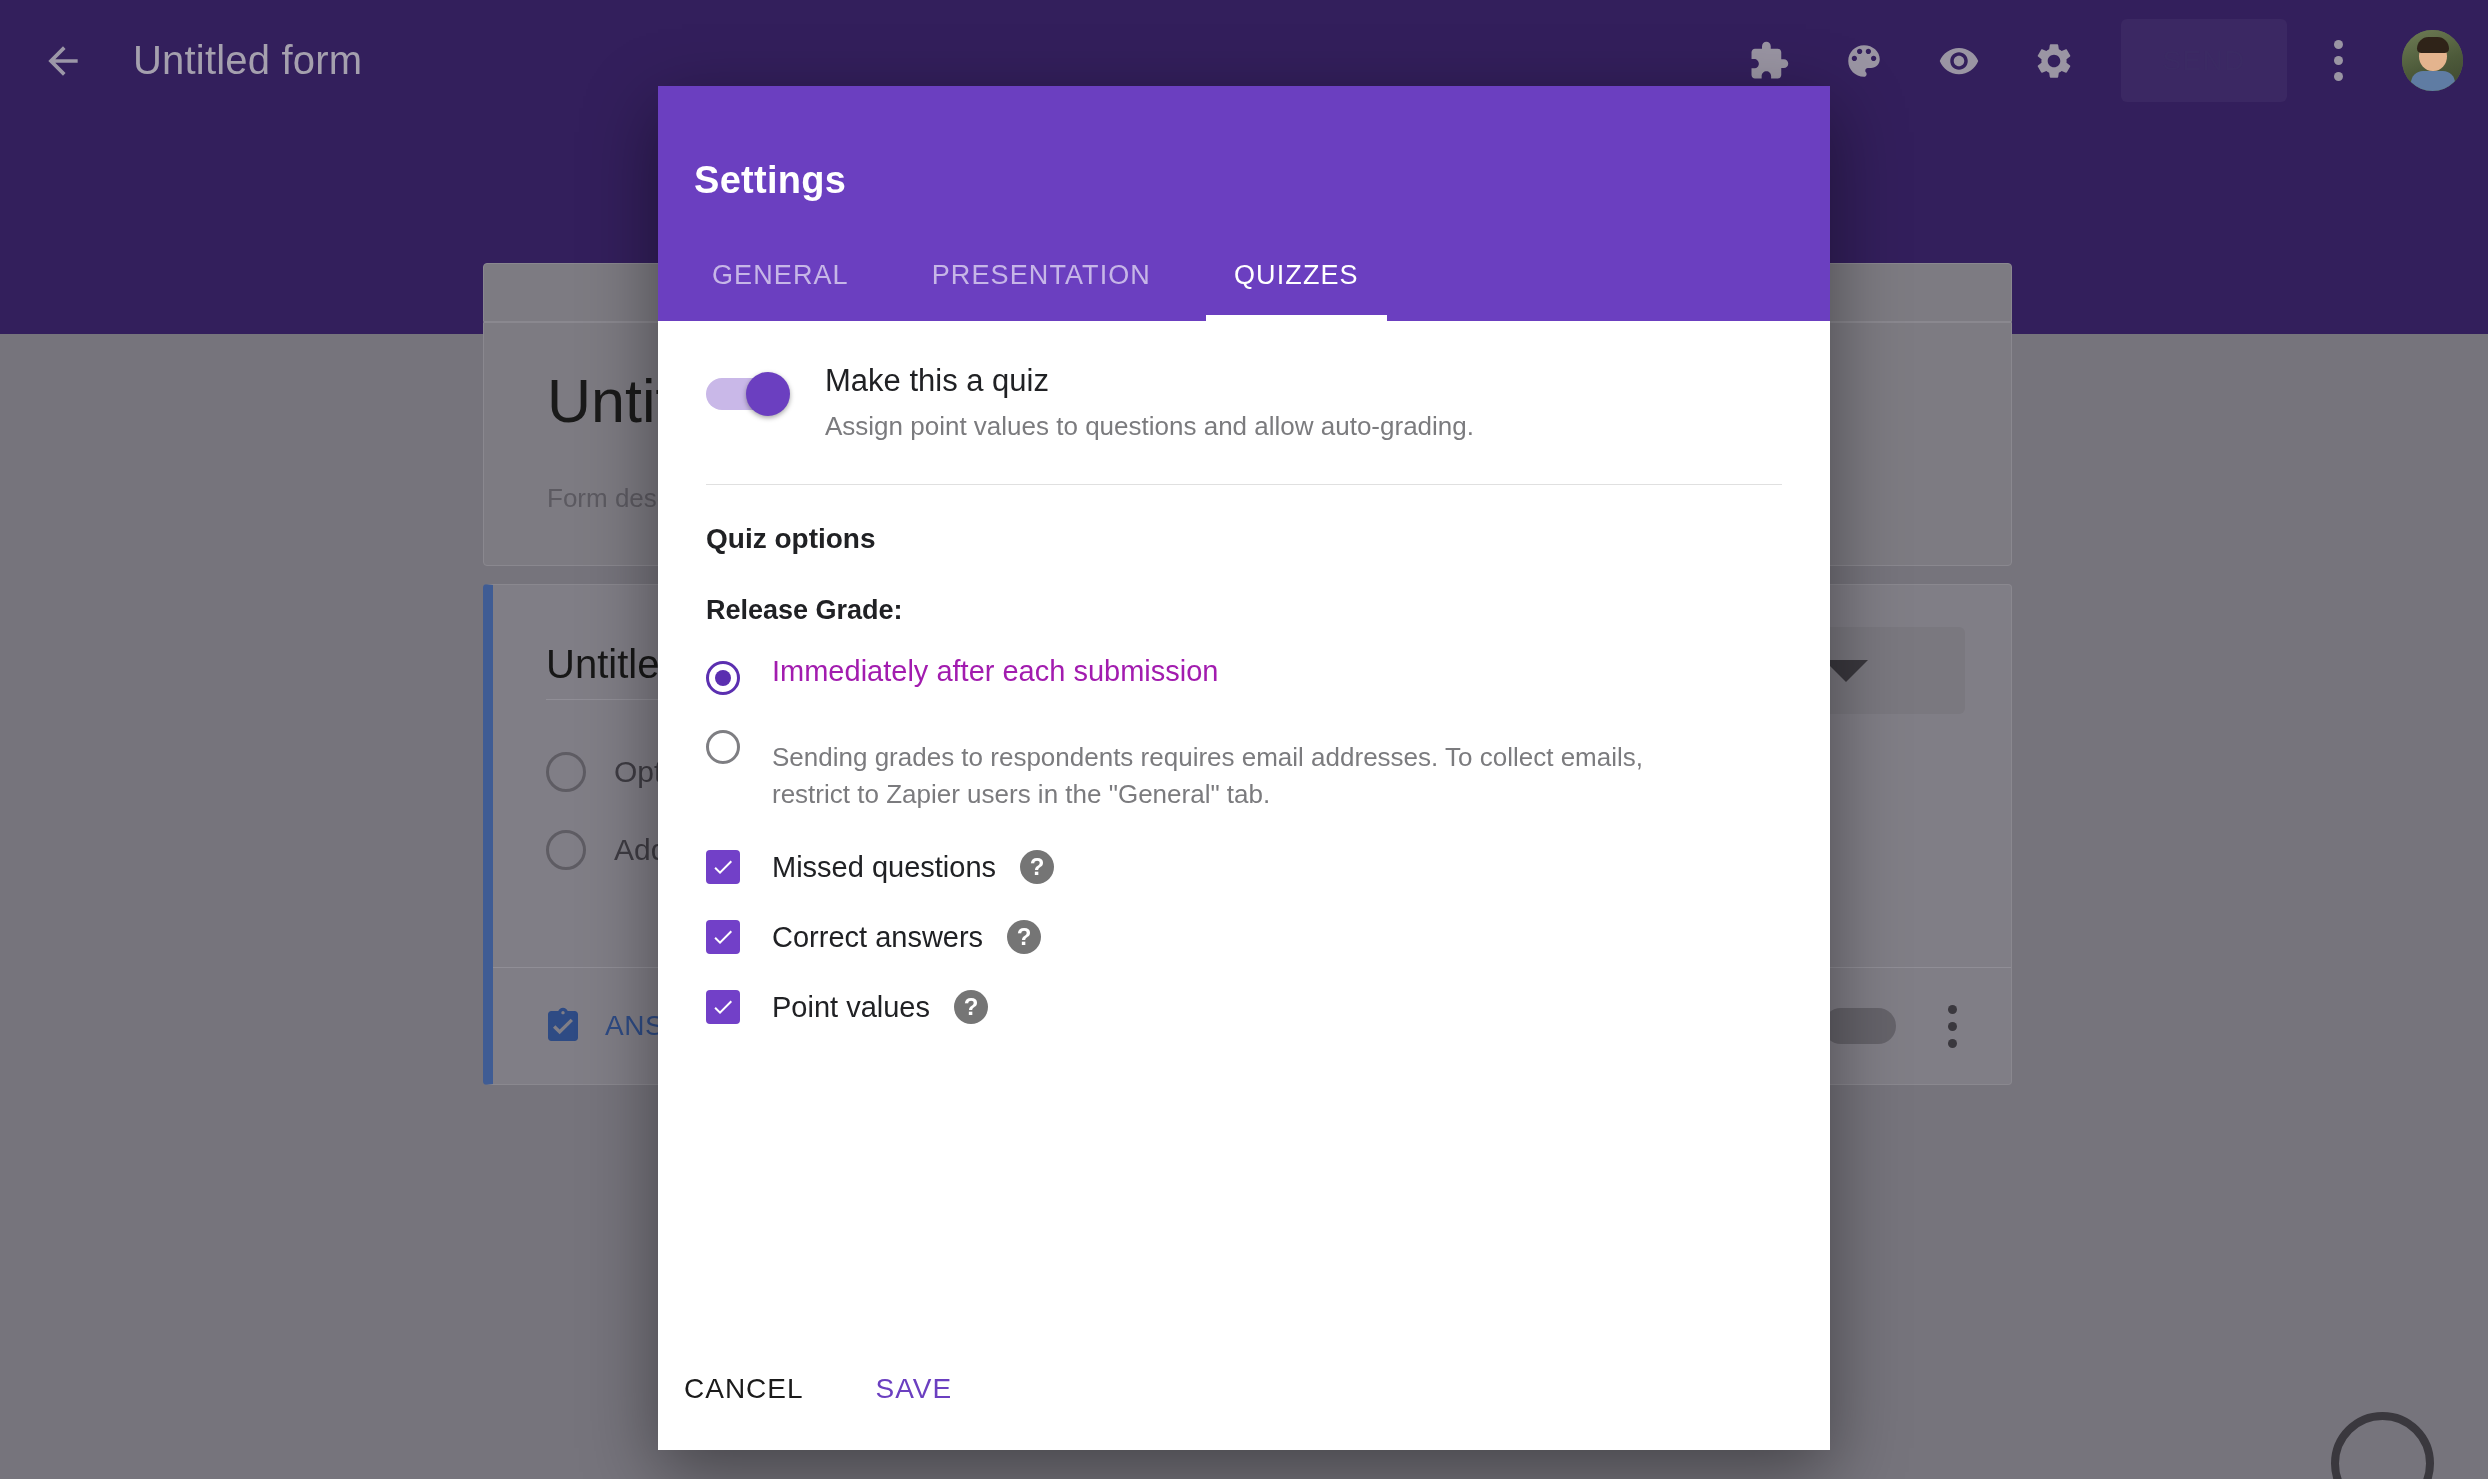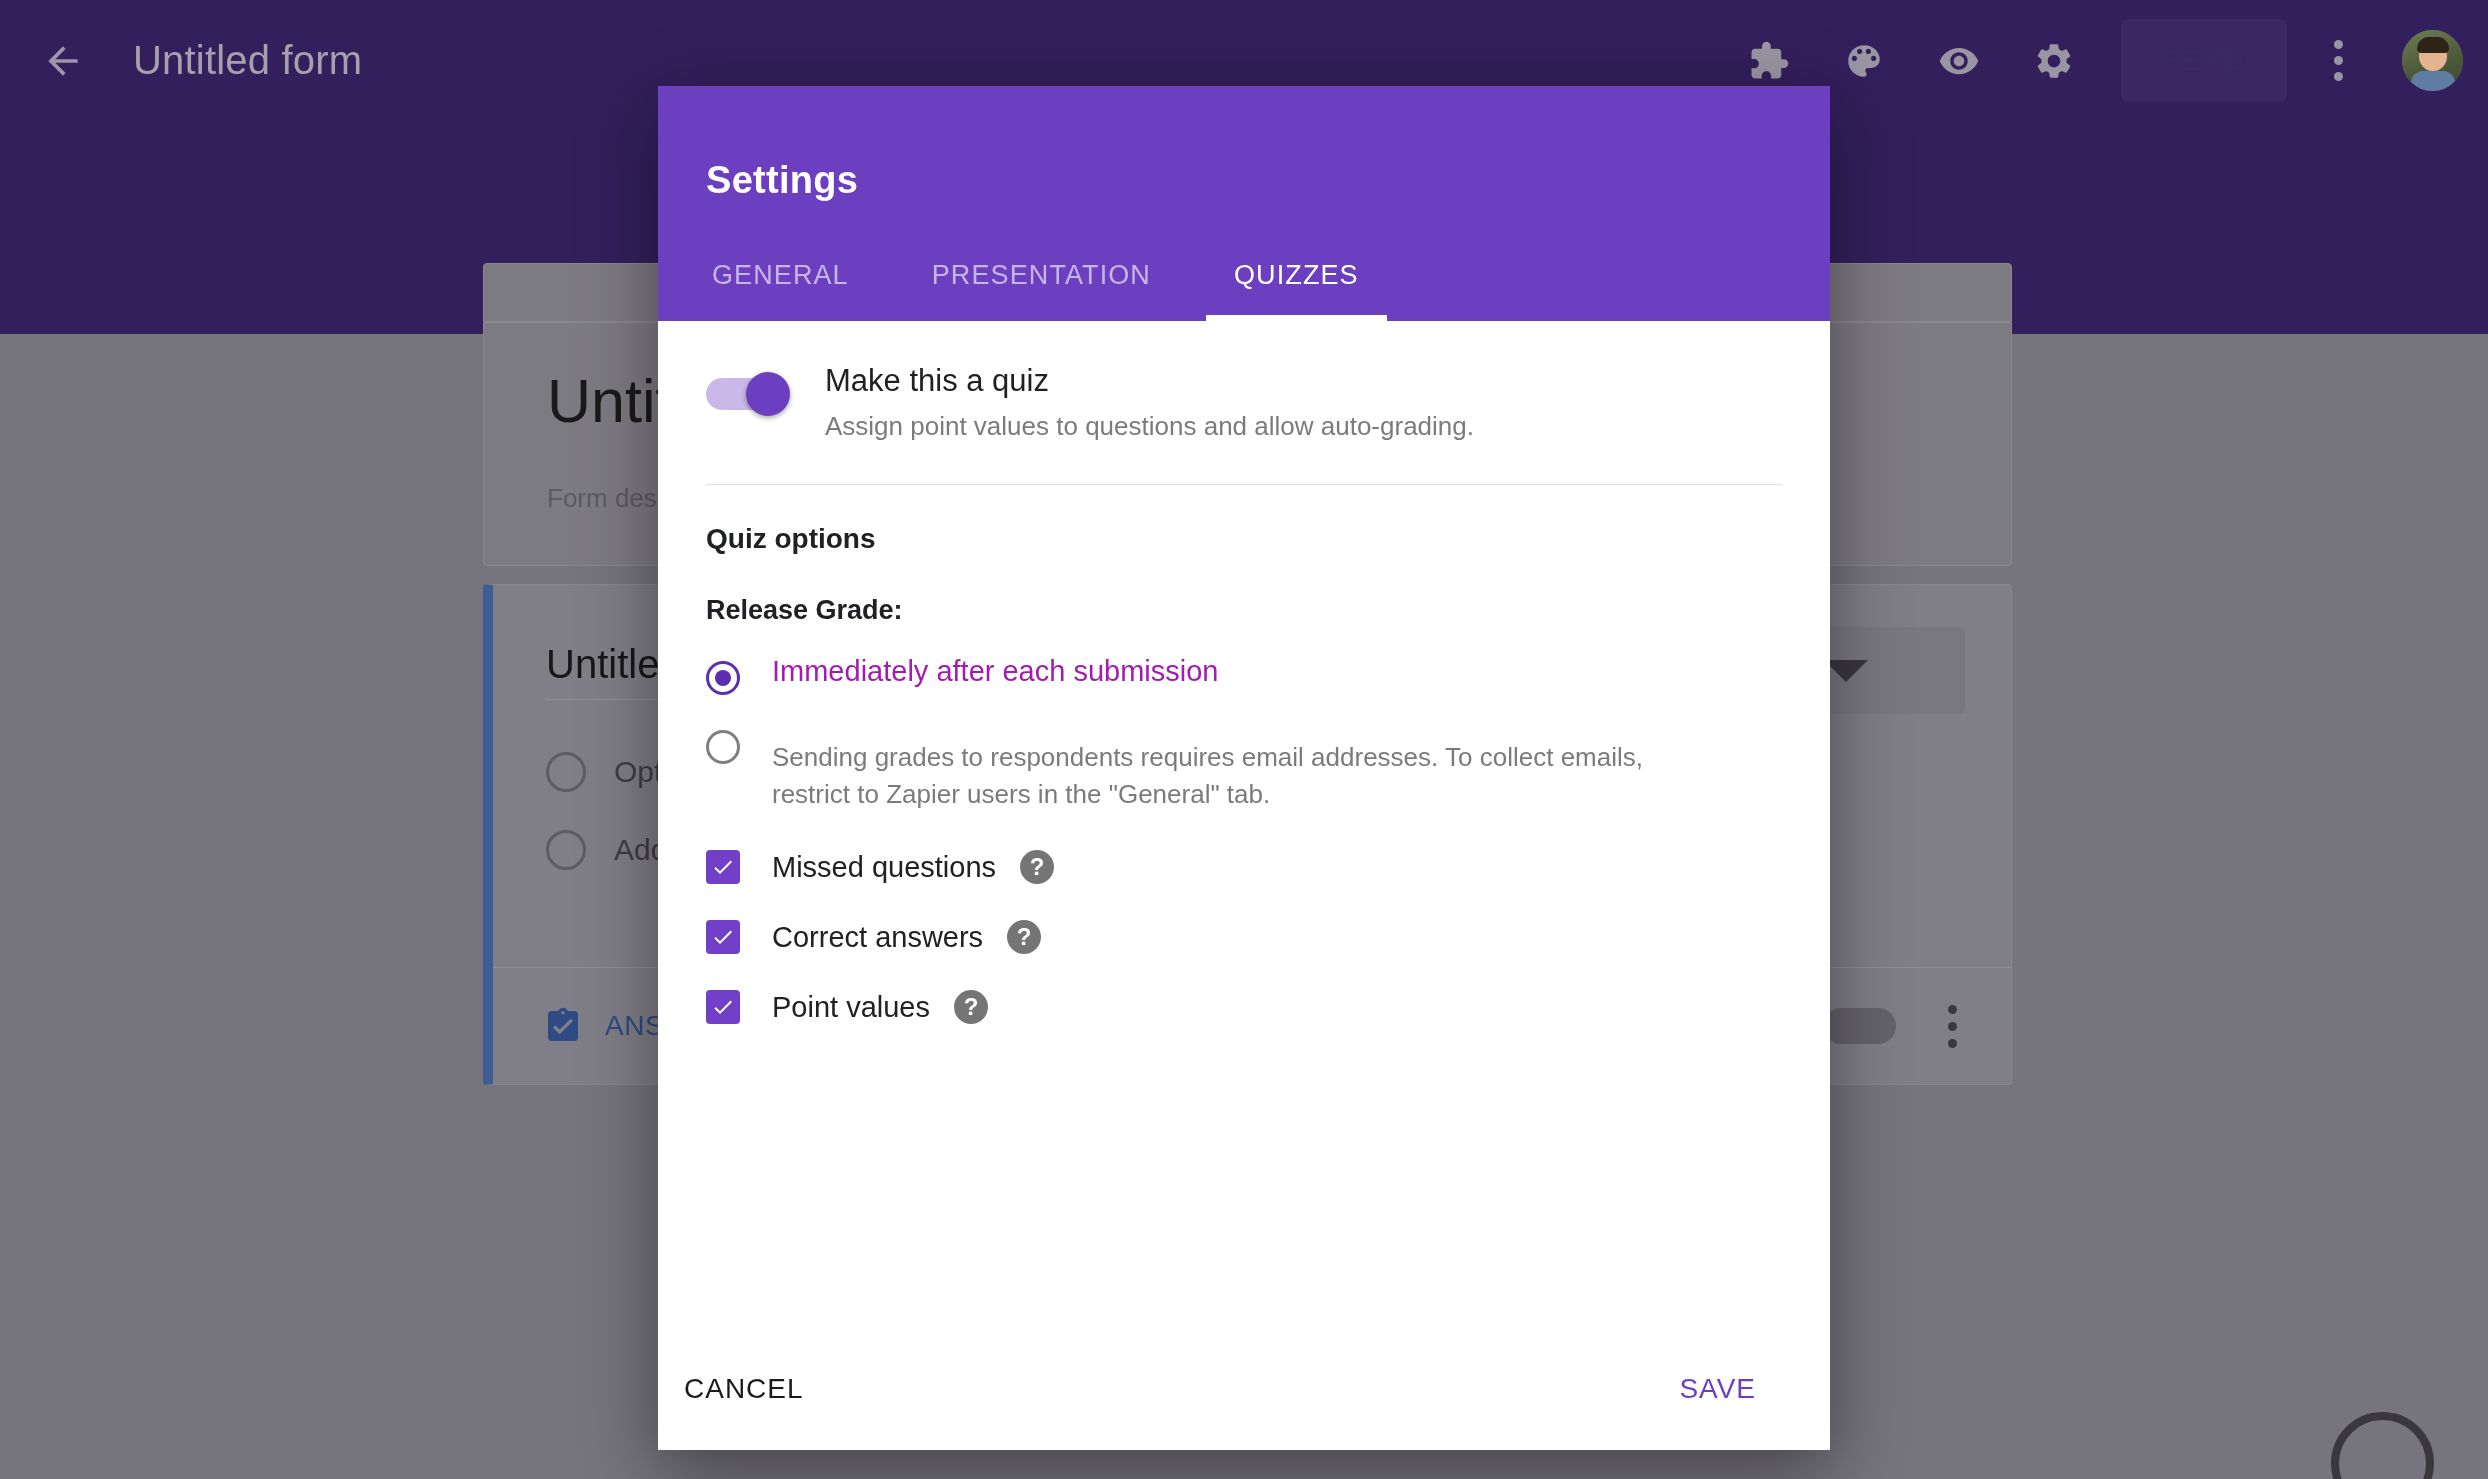--- a/index.html
+++ b/index.html
@@ -241,21 +241,21 @@
     flex-direction: column;
   }
   .dlg-header {
     background: #6B3FC0;
     height: 235px;
     position: relative;
     flex: none;
   }
   .dlg-title {
     position: absolute;
-    left: 48px; top: 73px;
+    left: 36px; top: 73px;
     font-size: 38px;
     color: #ffffff;
     font-weight: bold;
     letter-spacing: 0.3px;
   }
   .dlg-tabs {
     position: absolute;
     left: 48px; bottom: 0;
     display: flex;
     align-items: flex-end;
@@ -392,23 +392,23 @@
     flex: none;
     cursor: pointer;
     line-height: 1;
   }
 
   .dlg-footer {
     flex: none;
     height: 123px;
     display: flex;
     align-items: center;
-    justify-content: space-between;
+    justify-content: flex-start;
     padding-right: 48px;
-    gap: 0;
+    gap: 20px;
   }
   .dlg-btn {
     font-size: 28px;
     letter-spacing: 1px;
     padding: 18px 26px;
     cursor: pointer;
     border-radius: 4px;
     background: transparent;
     border: none;
     font-family: "Liberation Sans", sans-serif;

